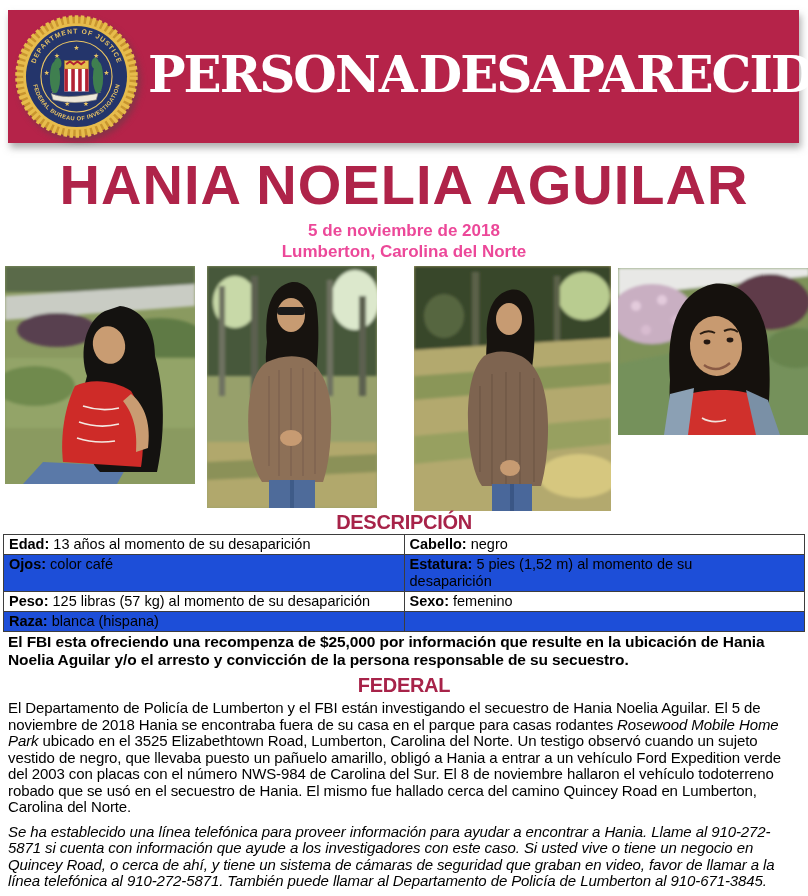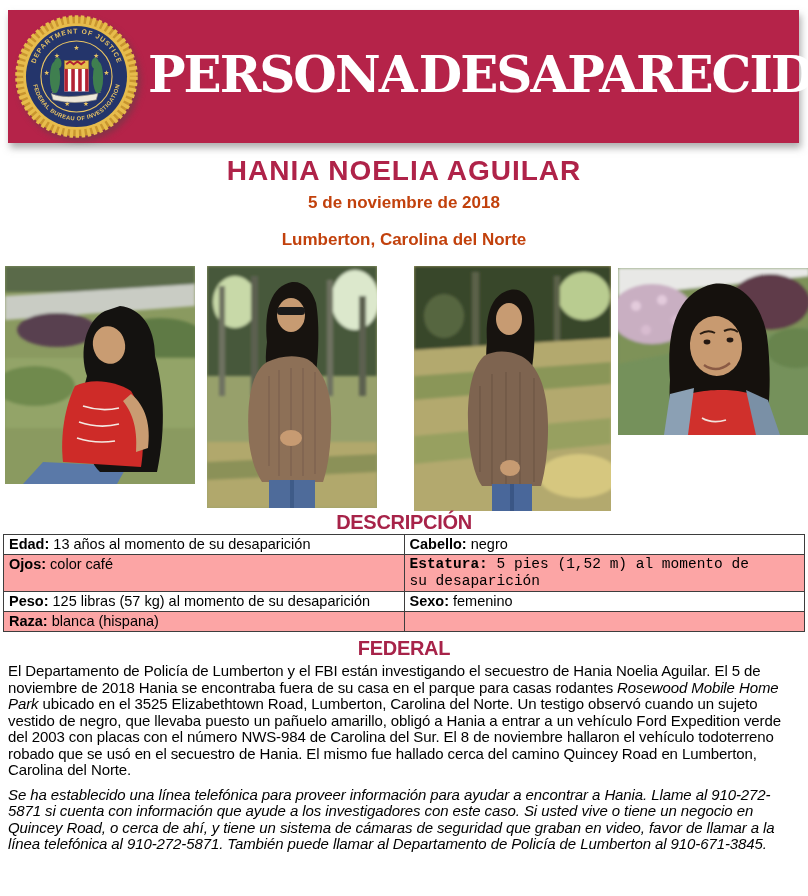--- a/index.html
+++ b/index.html
@@ -9,47 +9,47 @@
   
   .banner{position:relative;margin:10px 9px 0 8px;height:133px;background:#B52349;
           box-shadow:2px 5px 7px rgba(110,110,110,.55);}
   .seal{position:absolute;left:3px;top:1px;width:131px;height:131px;
         filter:drop-shadow(3px 4px 3px rgba(70,70,70,.45));}
   .banner-title{position:absolute;left:140px;right:8px;top:50%;transform:translateY(-54%);
         text-align:center;font-family:"DejaVu Serif",serif;font-weight:bold;font-size:50px;
         color:#fff;letter-spacing:-2px;word-spacing:-12px;white-space:nowrap;}
 
   
-  .person-name{margin:14px 3px 0;text-align:center;font-weight:bold;font-size:28px;
+  .person-name{margin:14px 3px 0;text-align:center;font-weight:bold;font-size:56px;
         letter-spacing:1px;color:#AF2349;line-height:1;}
-  .subline{margin:16px;text-align:center;font-weight:bold;font-size:17px;line-height:21px;color:#c2410c;}
+  .subline{margin:0;text-align:center;font-weight:bold;font-size:17px;line-height:21px;color:#ec4899;}
   .subline.first{margin-top:7px;}
 
   
   .photos{display:flex;align-items:flex-start;margin:4px 0 0 5px;}
   .photo{flex:none;display:block;}
   .photo.p2{margin-left:12px;}
   .photo.p3{margin-left:37px;}
   .photo.p4{margin-left:7px;margin-top:2px;}
 
   
   .sec-head{margin:0;text-align:center;font-weight:bold;font-size:20px;line-height:22px;
         letter-spacing:-.3px;color:#A72349;}
   .sec-head.desc{margin-top:0;}
   .sec-head.rec{margin-top:4px;}
   .sec-head.det{margin-top:5px;}
 
   
   table.desc{width:802px;margin:1px 3px 0;border-collapse:collapse;
         font-size:14.5px;line-height:17px;}
   table.desc td{border:1px solid #3d3d3d;width:50%;padding:1px 6px 1px 5px;vertical-align:top;}
-  tr.alt td{background:#fca5a5;}
+  tr.alt td{background:#1d4ed8;}
   .lbl{font-weight:bold;}
   .cellwrap{max-width:395px;}
-  .cellwrap.narrow{max-width:347px;font-family:Liberation Mono, monospace;}
+  .cellwrap.narrow{max-width:347px;}
 
   
   .reward-text{margin:1px 8px 0;font-weight:bold;font-size:15.5px;line-height:18px;letter-spacing:-.1px;}
   .body-text{margin:4px 8px 6px;font-size:15px;line-height:16.5px;letter-spacing:-.1px;}
   .body-text.p2{margin-top:8px;margin-bottom:0;font-style:italic;}
   .italic{font-style:italic;}
 </style>
 </head>
 <body>
 
@@ -271,18 +271,19 @@
           </td>
       <td>
             <div class="cellwrap">
         <span class="lbl"></span>
         <span></span></div>
           </td>
     </tr>
   </tbody>
     </table>
 
+  <p class="reward-text">El FBI esta ofreciendo una recompenza de $25,000 por información que resulte en la ubicación de Hania Noelia Aguilar y/o el arresto y convicción de la persona responsable de su secuestro.</p>
 
   <h2 class="sec-head det">FEDERAL</h2>
   <p class="body-text"><span>El Departamento de Policía de Lumberton y el FBI están investigando el secuestro de Hania Noelia Aguilar. El 5 de noviembre de 2018 Hania se encontraba fuera de su casa en el parque para casas rodantes </span><span class="italic">Rosewood Mobile Home Park</span><span> ubicado en el 3525 Elizabethtown Road, Lumberton, Carolina del Norte. Un testigo observó cuando un sujeto vestido de negro, que llevaba puesto un pañuelo amarillo, obligó a Hania a entrar a un vehículo Ford Expedition verde del 2003 con placas con el número NWS-984 de Carolina del Sur. El 8 de noviembre hallaron el vehículo todoterreno robado que se usó en el secuestro de Hania. El mismo fue hallado cerca del camino Quincey Road en Lumberton, Carolina del Norte.</span></p>
   <p class="body-text p2">Se ha establecido una línea telefónica para proveer información para ayudar a encontrar a Hania. Llame al 910-272-5871 si cuenta con información que ayude a los investigadores con este caso. Si usted vive o tiene un negocio en Quincey Road, o cerca de ahí, y tiene un sistema de cámaras de seguridad que graban en video, favor de llamar a la línea telefónica al 910-272-5871. También puede llamar al Departamento de Policía de Lumberton al 910-671-3845.</p>
 
 </div>
 
 </body></html>

